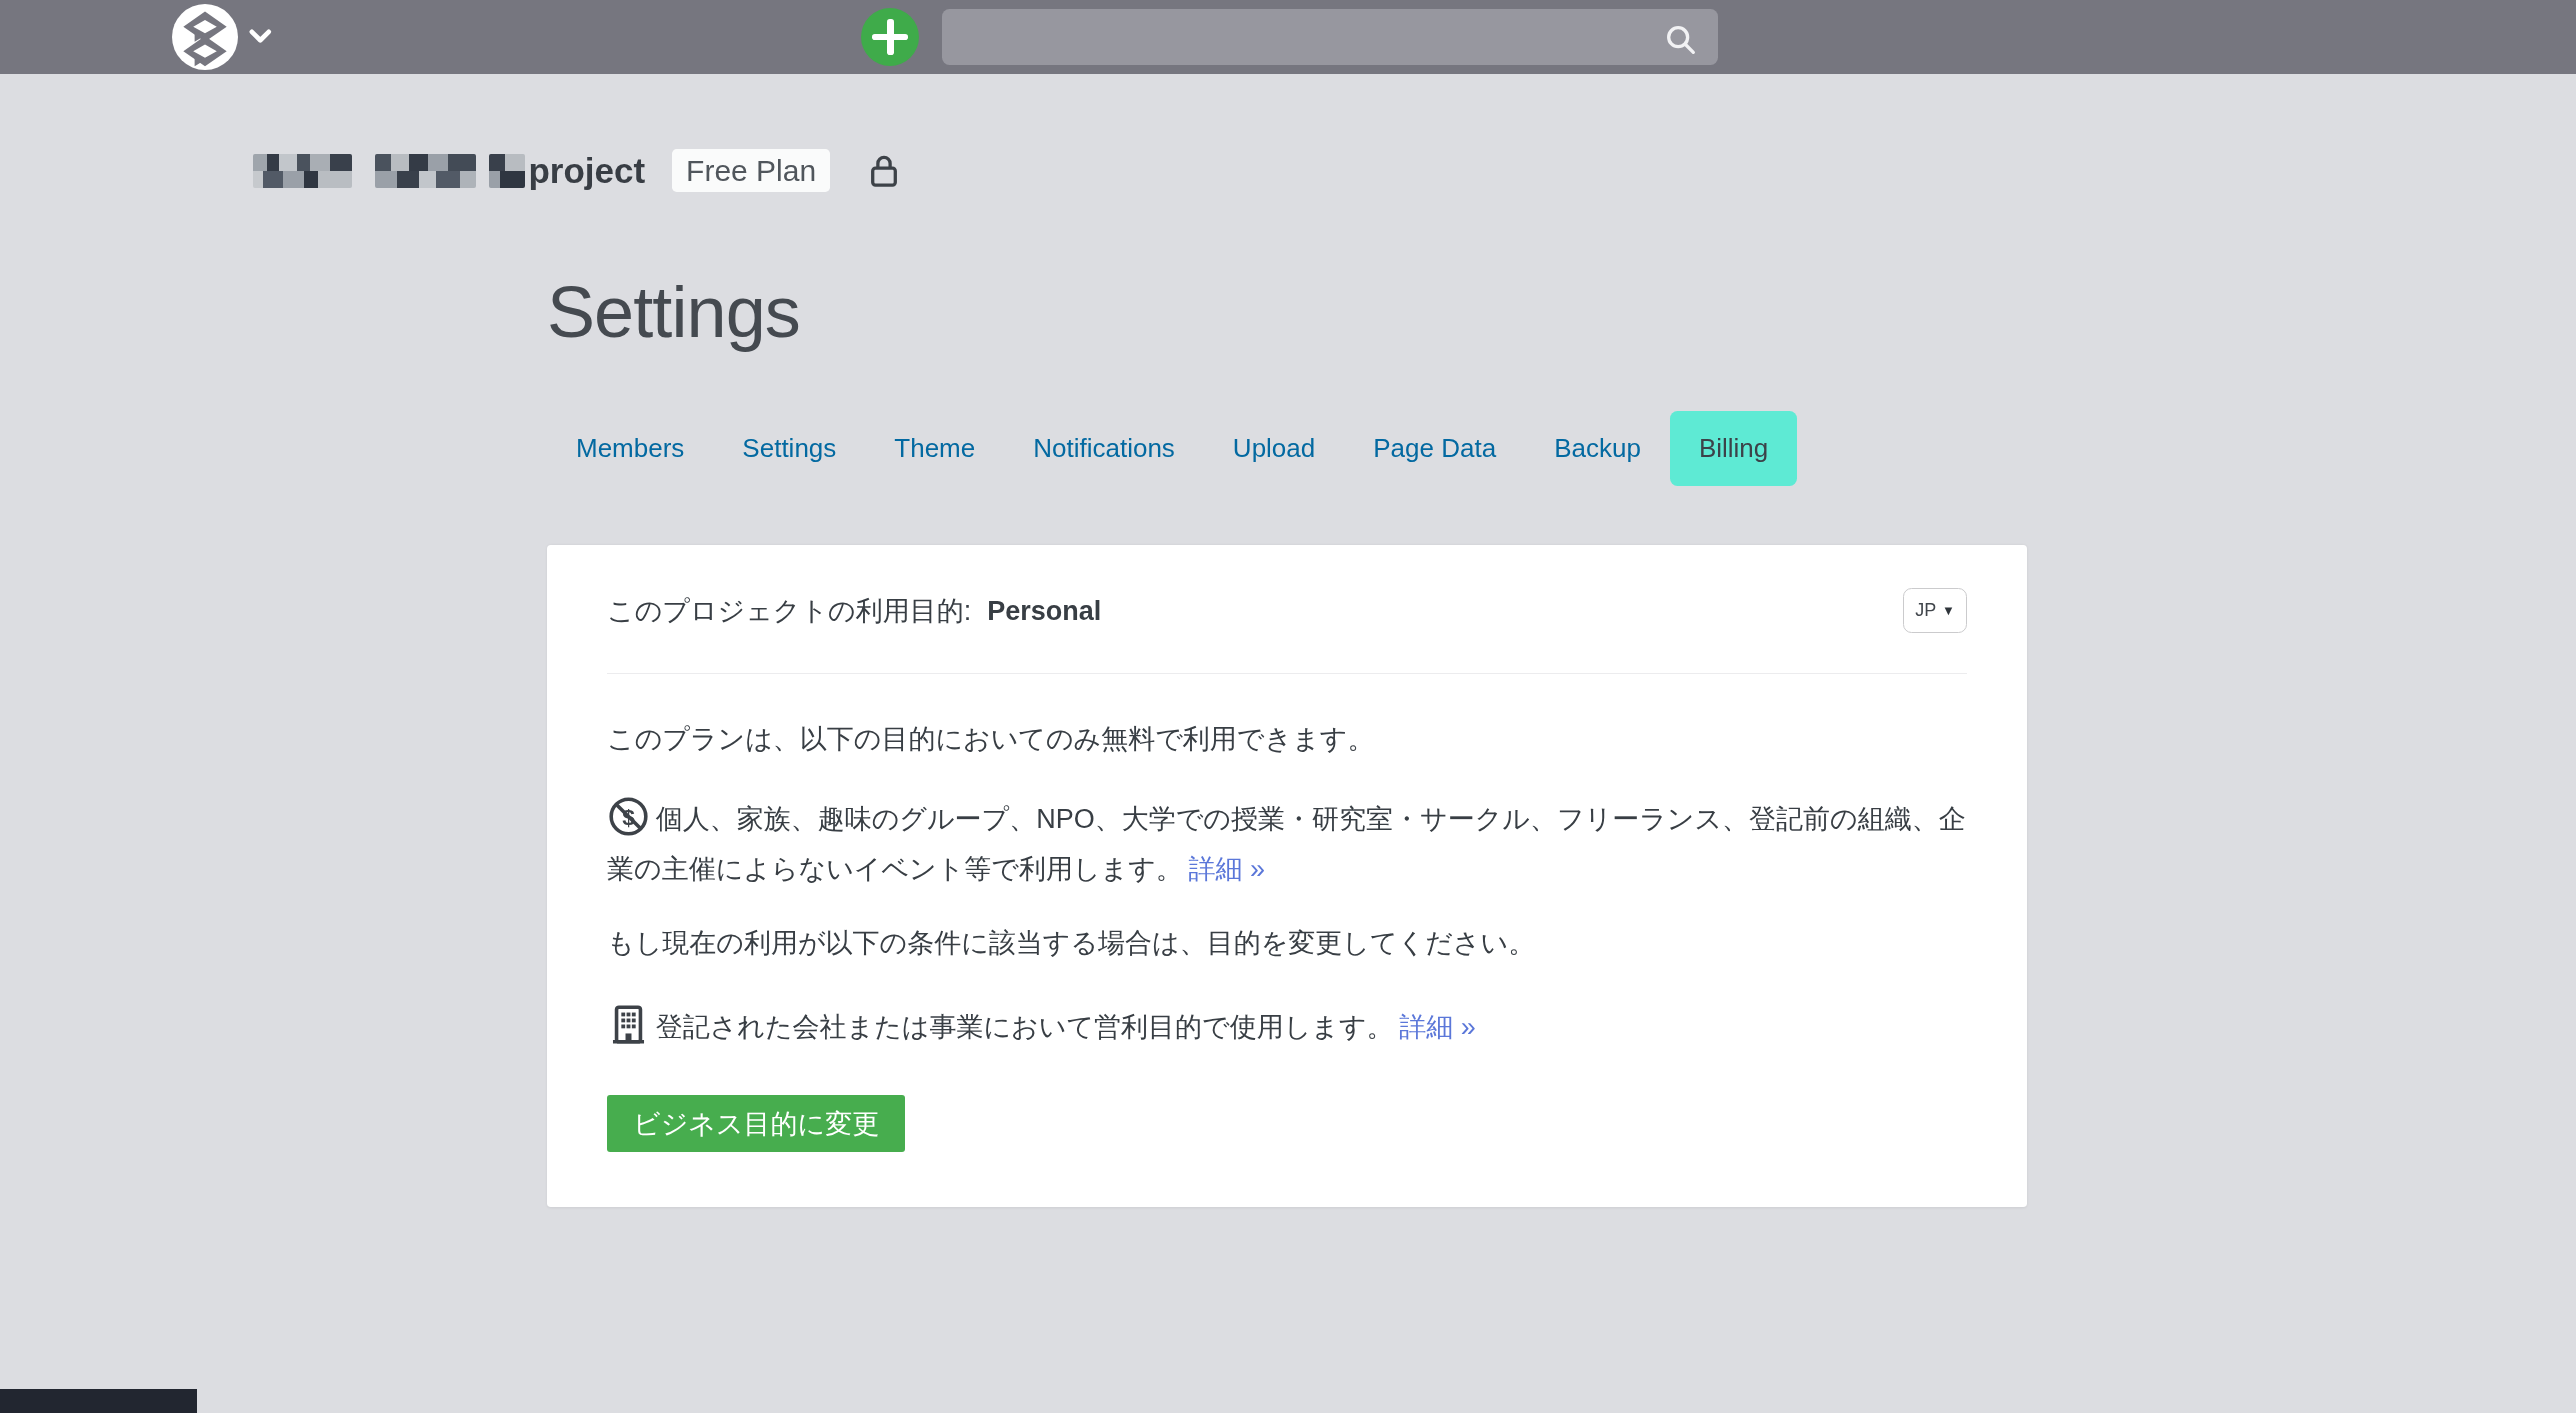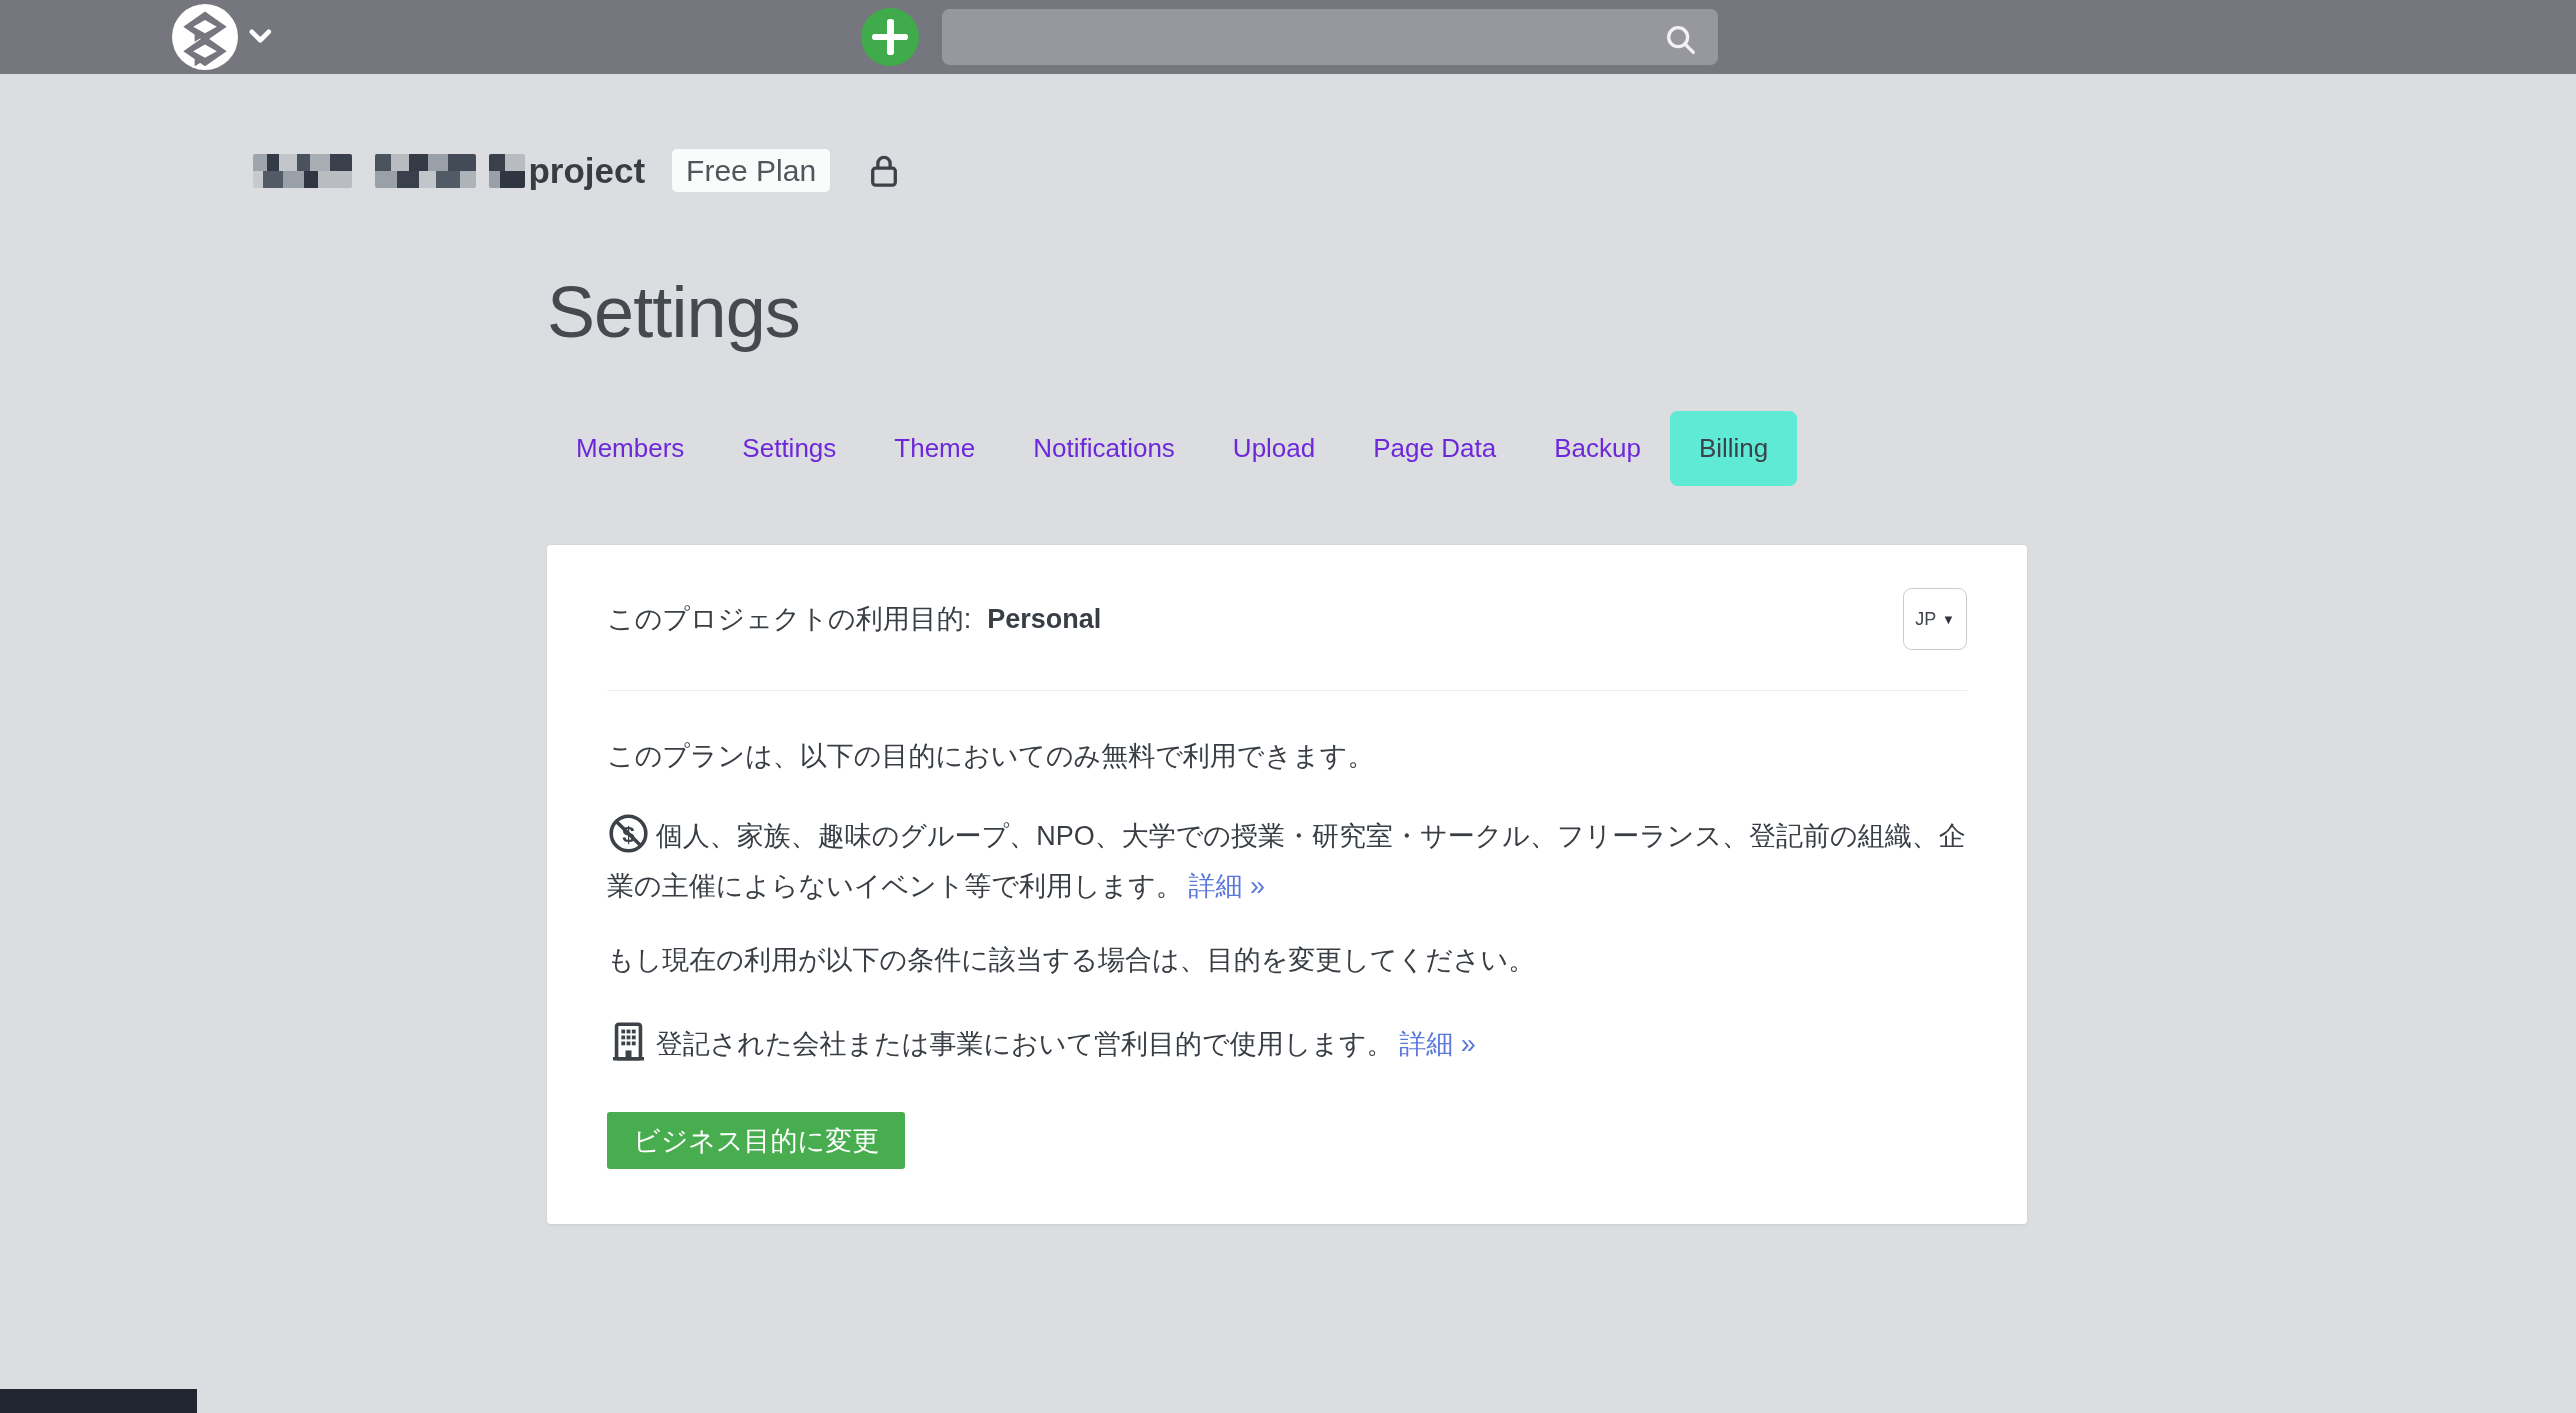--- a/index.html
+++ b/index.html
@@ -77,40 +77,40 @@
   .page-title {
     position:absolute; left:547px; top:271px;
     font-size:72px; font-weight:400; color:#454a50; letter-spacing:-0.9px;
   }
   .tabs {
     position:absolute; left:547px; top:411px; height:75px;
     display:flex; align-items:center;
   }
   .tab {
     height:75px; display:flex; align-items:center; padding:0 29px;
-    font-size:26px; color:#6d28d9; cursor:pointer; border-radius:7.5px;
+    font-size:26px; color:#0369a1; cursor:pointer; border-radius:7.5px;
     background:transparent; border:none; font-family:inherit;
   }
   .tab.active { background:#5eead4; color:#3c4249; }
 
   
   .card {
     position:absolute; left:547px; top:501px; width:1480px;
     background:#ffffff; border-radius:3.8px;
     box-shadow:0 0.9px 2.8px rgba(0,0,0,0.07);
     padding:43px 60px 55px 60px;
     margin-top:44px;
   }
   .purpose-row {
     display:flex; align-items:center; justify-content:space-between;
     font-size:27px; color:#383e44;
   }
   .purpose-row strong { margin-left:8.5px; font-weight:700; }
   .lang-btn {
-    width:64px; height:62px; background:#fff; border:1.9px solid #cbcbcd;
+    width:64px; height:45px; background:#fff; border:1.9px solid #cbcbcd;
     border-radius:8.5px; font-size:18px; color:#41464c; cursor:pointer;
     display:flex; align-items:center; justify-content:center; gap:5.7px;
     font-family:inherit;
   }
   .lang-btn .caret { font-size:13px; color:#2f353b; }
   .divider { border:none; border-top:1.9px solid #ececee; margin-top:40px; }
 
   .card p { font-size:27px; line-height:40px; color:#383e44; }
   .p-intro   { margin-top:45px; }
   .p-item    { margin-top:36px; }

